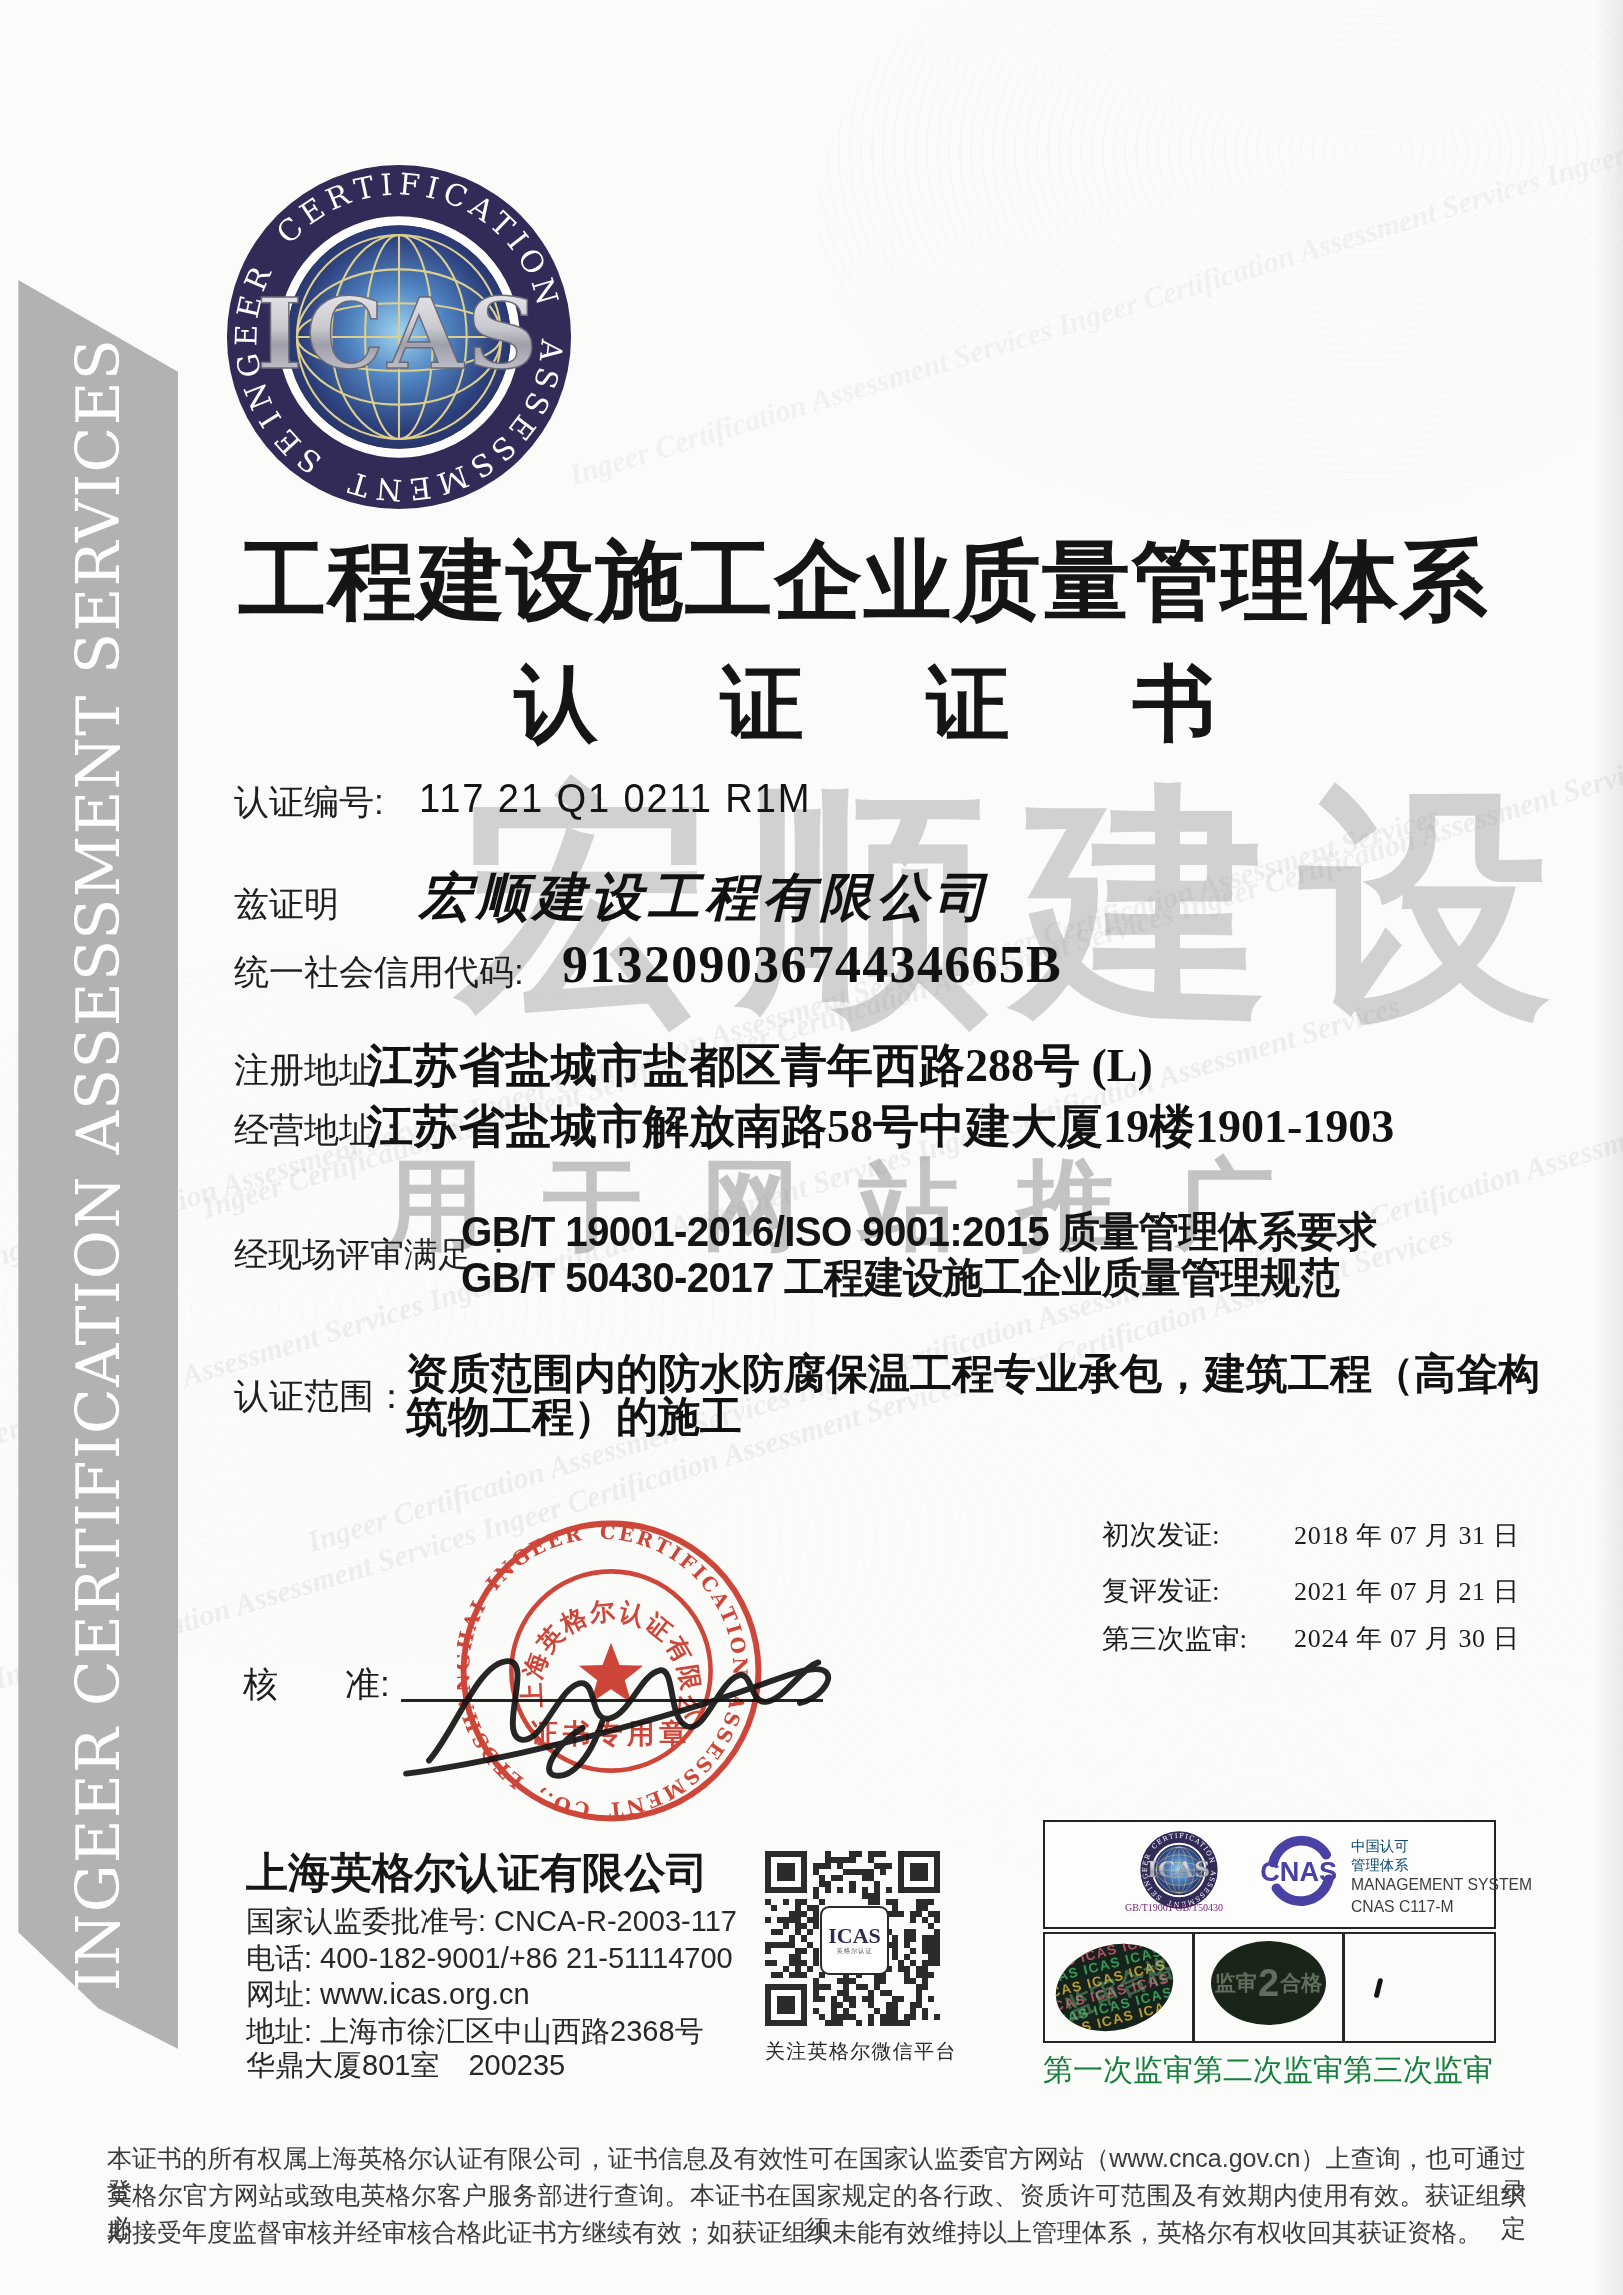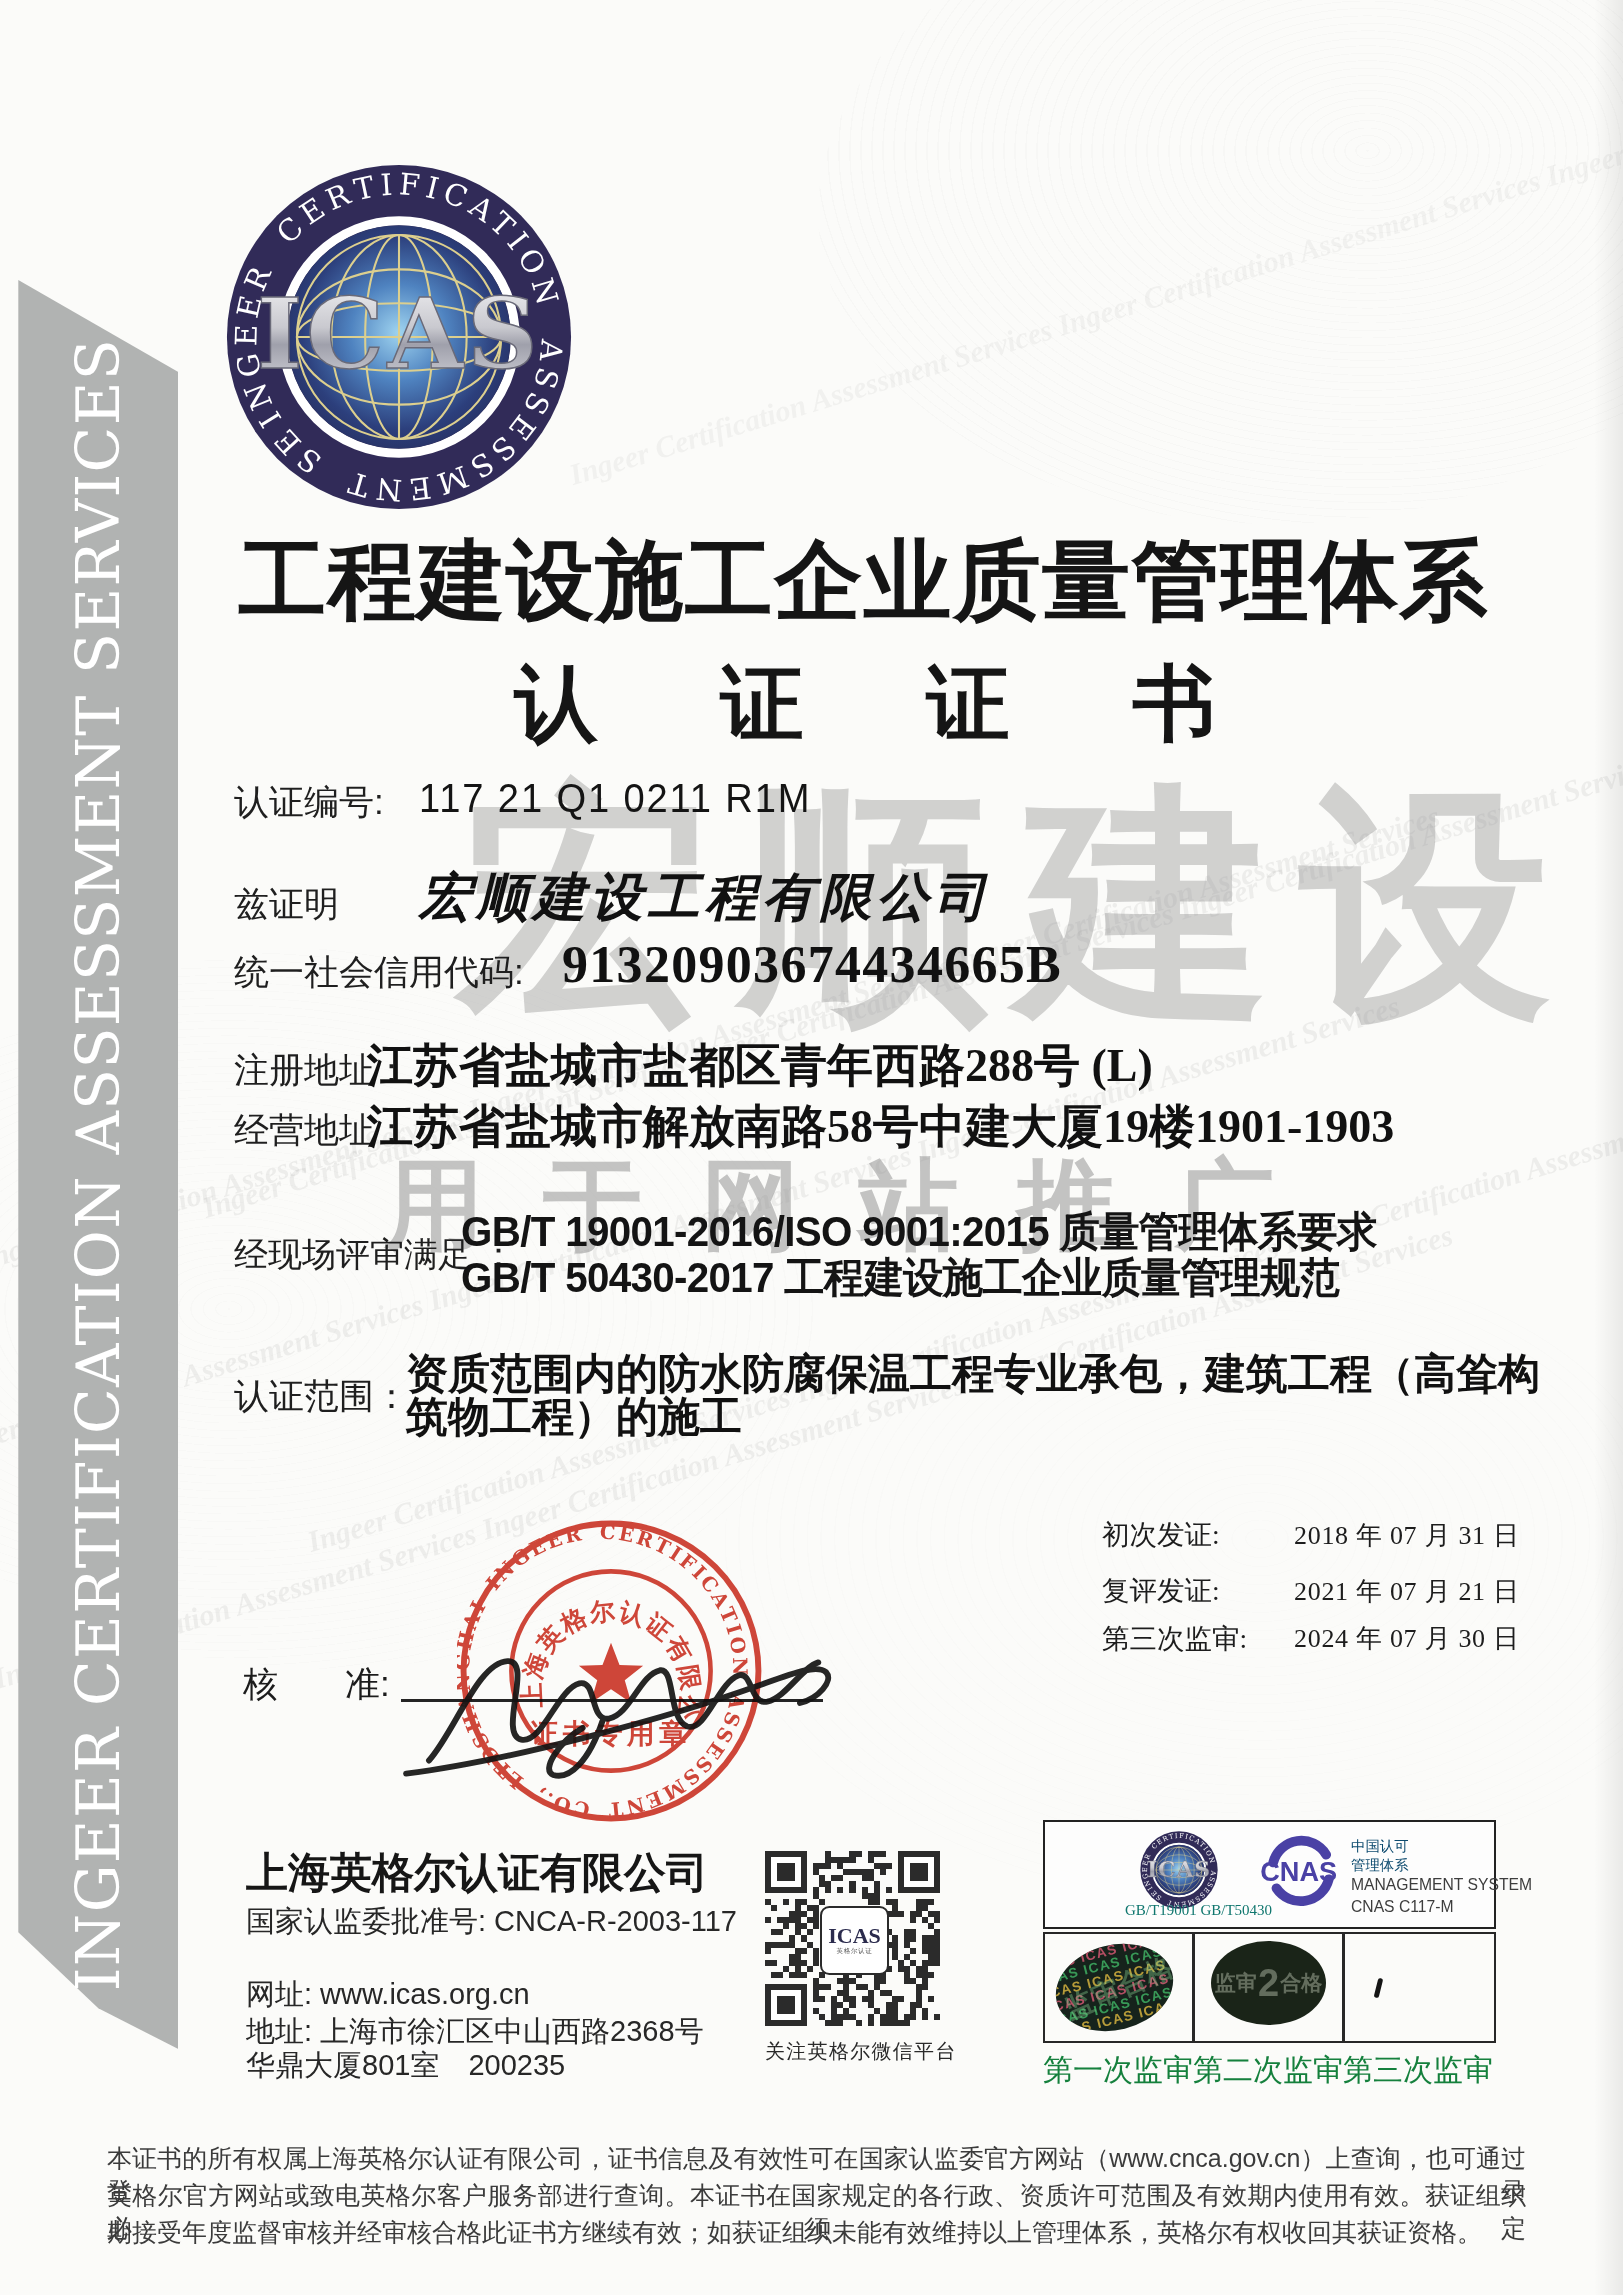--- a/index.html
+++ b/index.html
@@ -59,21 +59,21 @@
   
   .qr-box{left:765px;top:1851px;width:175px;height:175px;}
   .qr-center{position:absolute;left:55px;top:55px;width:65px;height:65px;background:#fff;
              border:2px solid #2b2b2b;border-radius:9.2px;display:flex;flex-direction:column;
              align-items:center;justify-content:center;}
   .qr-center .m{font-family:"Liberation Serif",serif;font-weight:bold;font-size:22px;color:#2b2b4d;line-height:22px;}
   .qr-center .s{font-size:6.5px;color:#555;letter-spacing:0.7px;}
   .qr-cap{left:765px;top:2038px;width:175px;text-align:left;font-size:20px;letter-spacing:1.3px;color:#2a2a2a;}
   
   .acc-box{left:1043px;top:1820px;width:449px;height:105px;border:2.6px solid #222;background:rgba(255,255,255,.6);}
-  .gbt{left:1125px;top:1902px;font-family:"Liberation Serif",serif;font-size:15px;color:#0f766e;}
+  .gbt{left:1125px;top:1902px;font-family:"Liberation Serif",serif;font-size:10px;color:#701a75;}
   .cnas-t{color:#0c4a6e;}
   .audit-tbl{left:1043px;top:1932px;width:449px;height:107px;border:2.6px solid #272727;}
   .audit-div{position:absolute;top:0;bottom:0;width:2.6px;background:#272727;}
   .audit-lab{top:2050px;width:150px;text-align:left;font-size:30px;color:#15803d;}
   .oval1{left:1055px;top:1945px;width:119px;height:85px;border-radius:50%;background:#16231c;
          transform:rotate(-14deg);overflow:hidden;}
   .oval1 .rows{position:absolute;left:-9.2px;top:-1.3px;line-height:13.7px;font-size:13.7px;font-weight:bold;letter-spacing:1.3px;opacity:.85;}
   .c1{color:#cf5670;} .c2{color:#3fae62;} .c3{color:#d3b13f;}
   .oval1 .ghost1{position:absolute;left:6.5px;top:26px;font-size:27.5px;font-weight:bold;color:rgba(130,200,140,.4);transform:rotate(-9deg);letter-spacing:1.3px;}
   .oval2{left:1211px;top:1941px;width:115px;height:84px;border-radius:50%;background:#1a2418;
@@ -201,20 +201,21 @@
   <svg class="abs sig-svg" width="458" height="223" viewBox="0 0 700 340">
     <g fill="none" stroke="#141414" stroke-width="9" stroke-linecap="round" stroke-linejoin="round" opacity=".92">
       <path d="M 55 300 C 95 255 130 150 175 148 C 215 146 160 260 196 268 C 228 275 252 190 285 182 C 312 176 300 240 330 236 C 362 230 378 168 408 162 C 432 158 420 238 450 248 C 478 256 498 180 528 170 C 550 163 545 215 572 210 C 600 204 625 158 650 150"></path>
       <path d="M 20 320 C 180 300 420 235 560 185 C 610 167 648 152 662 165 C 674 178 650 205 622 212"></path>
       <path d="M 320 240 C 300 300 270 330 245 322 C 225 315 255 270 290 250"></path>
     </g>
   </svg>
 
   <div class="abs issuer-co">上海英格尔认证有限公司</div>
   <div class="abs iline" style="top:1902px">国家认监委批准号: CNCA-R-2003-117</div>
+  <div class="abs iline" style="top:1939px">电话: 400-182-9001/+86 21-51114700</div>
   <div class="abs iline" style="top:1975px">网址: www.icas.org.cn</div>
   <div class="abs iline" style="top:2012px">地址: 上海市徐汇区中山西路2368号</div>
   <div class="abs iline" style="top:2046px">华鼎大厦801室　200235</div>
 
   <div class="abs qr-box">
     <svg id="qr-grid" width="175" height="175" viewBox="0 0 29 29" shape-rendering="crispEdges">
         <rect x="10" y="0" width="1" height="1" fill="#2b2b2b"></rect>
         <rect x="14" y="0" width="1" height="1" fill="#2b2b2b"></rect>
         <rect x="15" y="0" width="1" height="1" fill="#2b2b2b"></rect>
         <rect x="17" y="0" width="1" height="1" fill="#2b2b2b"></rect>

